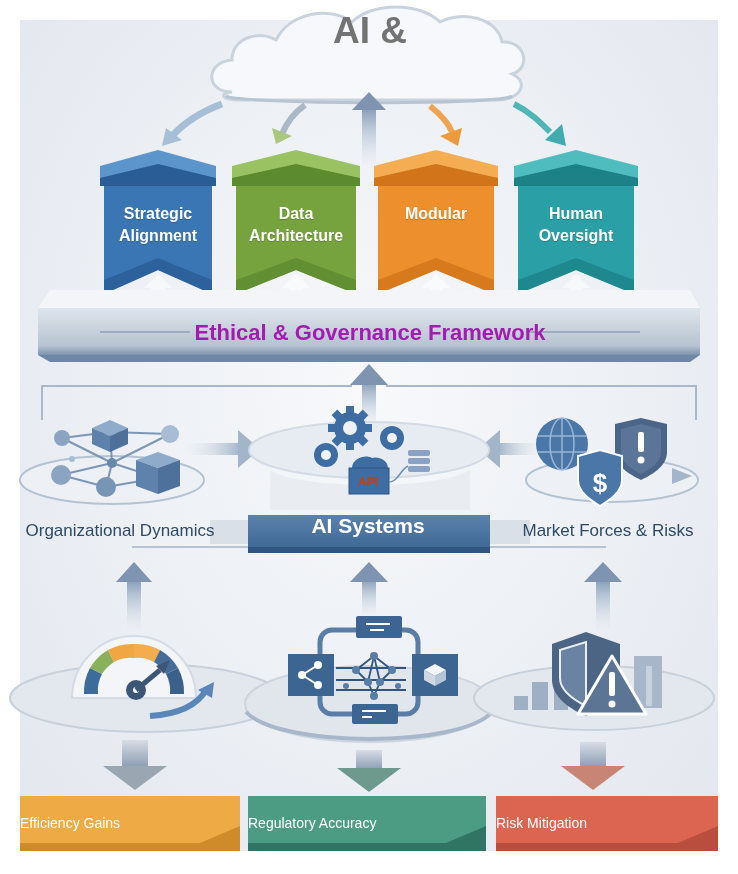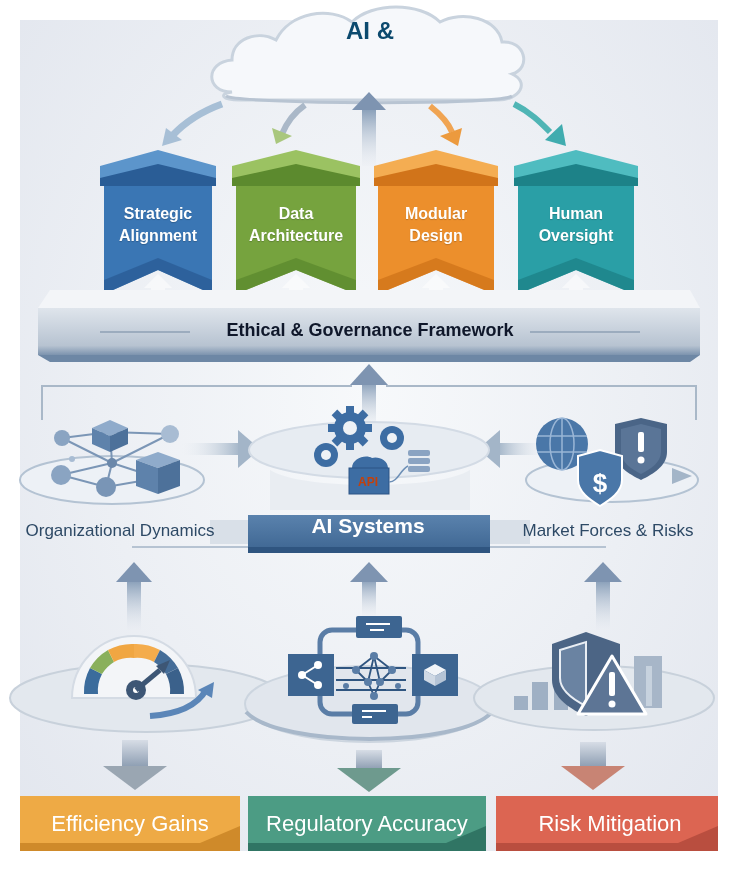--- a/index.html
+++ b/index.html
@@ -1,27 +1,27 @@
 <!DOCTYPE html>
 <html><head>
 <meta charset="utf-8">
 <style>
   html,body{margin:0;padding:0;background:#ffffff;}
   body{width:738px;height:874px;position:relative;overflow:hidden;font-family:"Liberation Sans","DejaVu Sans",sans-serif;}
   .panel{position:absolute;left:20px;top:20px;width:698px;height:831px;
     background:radial-gradient(ellipse at 50% 45%,#f7f9fb 0%,#eceff4 55%,#e2e6ee 100%);}
   svg.art{position:absolute;left:0;top:0;}
   .txt{position:absolute;text-align:center;color:#2e4a66;font-weight:bold;white-space:nowrap;}
-  .cloud-title{left:230px;top:14px;width:280px;font-size:24px;line-height:34px;color:#0c4a6e;}
+  .cloud-title{left:230px;top:14px;width:280px;font-size:37px;line-height:34px;color:#737373;}
   .pillar-label{color:#ffffff;font-size:16px;line-height:22px;font-weight:bold;text-shadow:0 1px 1px rgba(0,0,0,.2);}
-  .frame-label{left:40px;top:320px;width:660px;font-size:18px;color:#0f172a;}
+  .frame-label{left:40px;top:320px;width:660px;font-size:22px;color:#a21caf;}
   .side-label{font-size:17px;font-weight:normal;color:#2e4a66;}
   .ai-label{left:248px;top:514px;width:240px;font-size:21px;color:#ffffff;}
   .api-label{left:343px;top:475px;width:50px;font-size:12px;color:#c2410c;}
-  .outcome{position:absolute;top:796px;height:55px;color:#ffffff;font-size:22px;line-height:55px;text-align:center;}
+  .outcome{position:absolute;top:796px;height:55px;color:#ffffff;font-size:14px;line-height:55px;}
 </style>
 </head>
 <body>
 
 <div class="panel"></div>
 
 <svg class="art" width="738" height="874" viewBox="0 0 738 874">
   <defs>
     <linearGradient id="upArrow" x1="0" y1="1" x2="0" y2="0">
       <stop offset="0" stop-color="#e7ebf1" stop-opacity="0.2"></stop>
@@ -386,21 +386,20 @@
 <div class="txt pillar-label" style="left:100px;top:203px;width:116px;">
   <div>Strategic</div>
   <div>Alignment</div>
 </div>
 <div class="txt pillar-label" style="left:232px;top:203px;width:128px;">
   <div>Data</div>
   <div>Architecture</div>
 </div>
 <div class="txt pillar-label" style="left:374px;top:203px;width:124px;">
   <div>Modular</div>
-  <div>Design</div>
 </div>
 <div class="txt pillar-label" style="left:514px;top:203px;width:124px;">
   <div>Human</div>
   <div>Oversight</div>
 </div>
 
 <div class="txt frame-label">Ethical &amp; Governance Framework</div>
 
 <div class="txt side-label" style="left:20px;top:521px;width:200px;">Organizational Dynamics</div>
 <div class="txt api-label">API</div>

